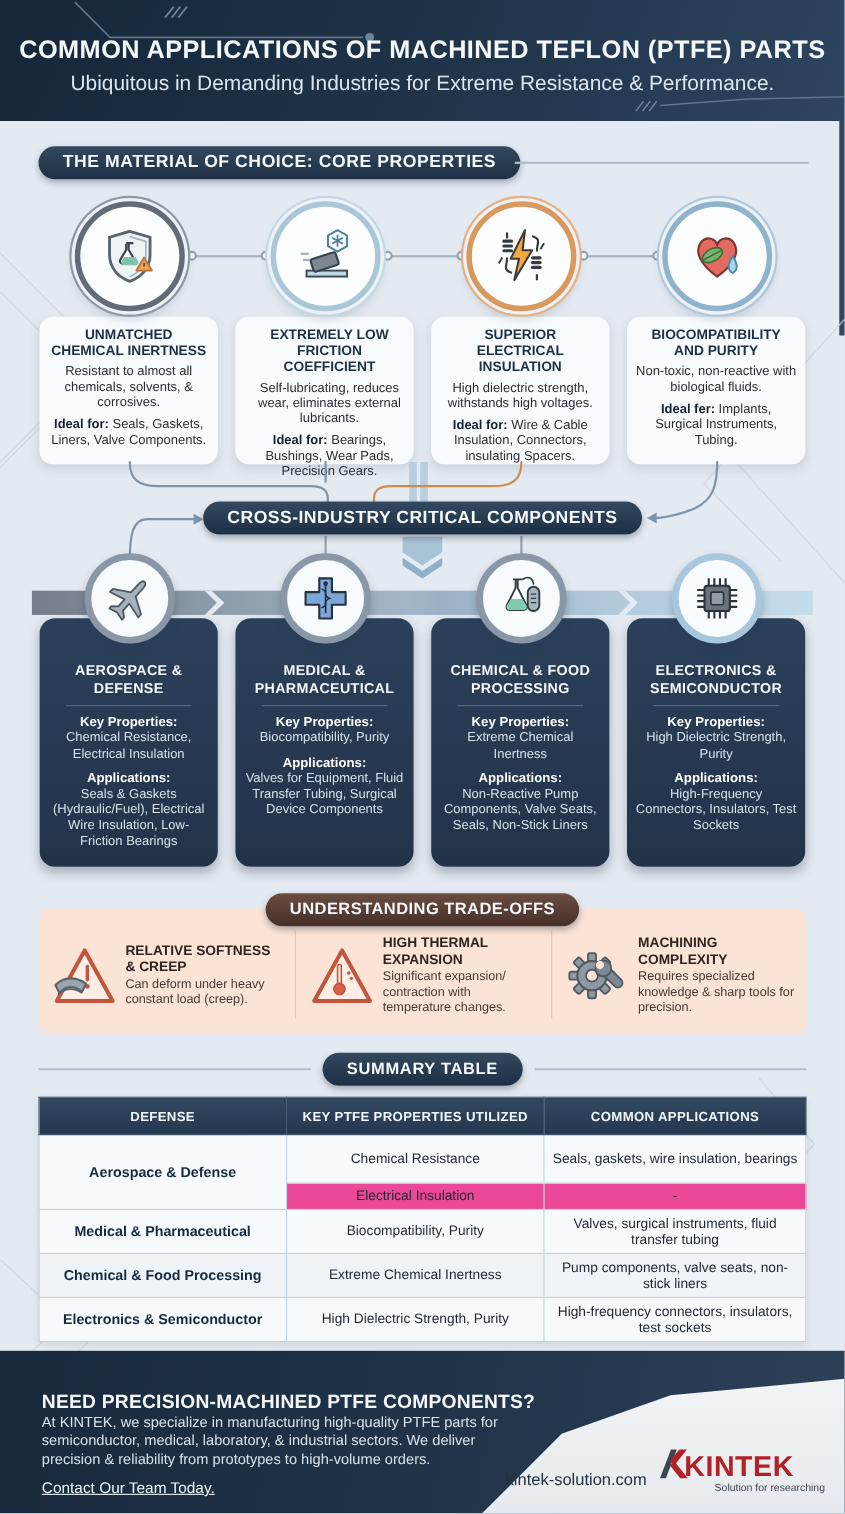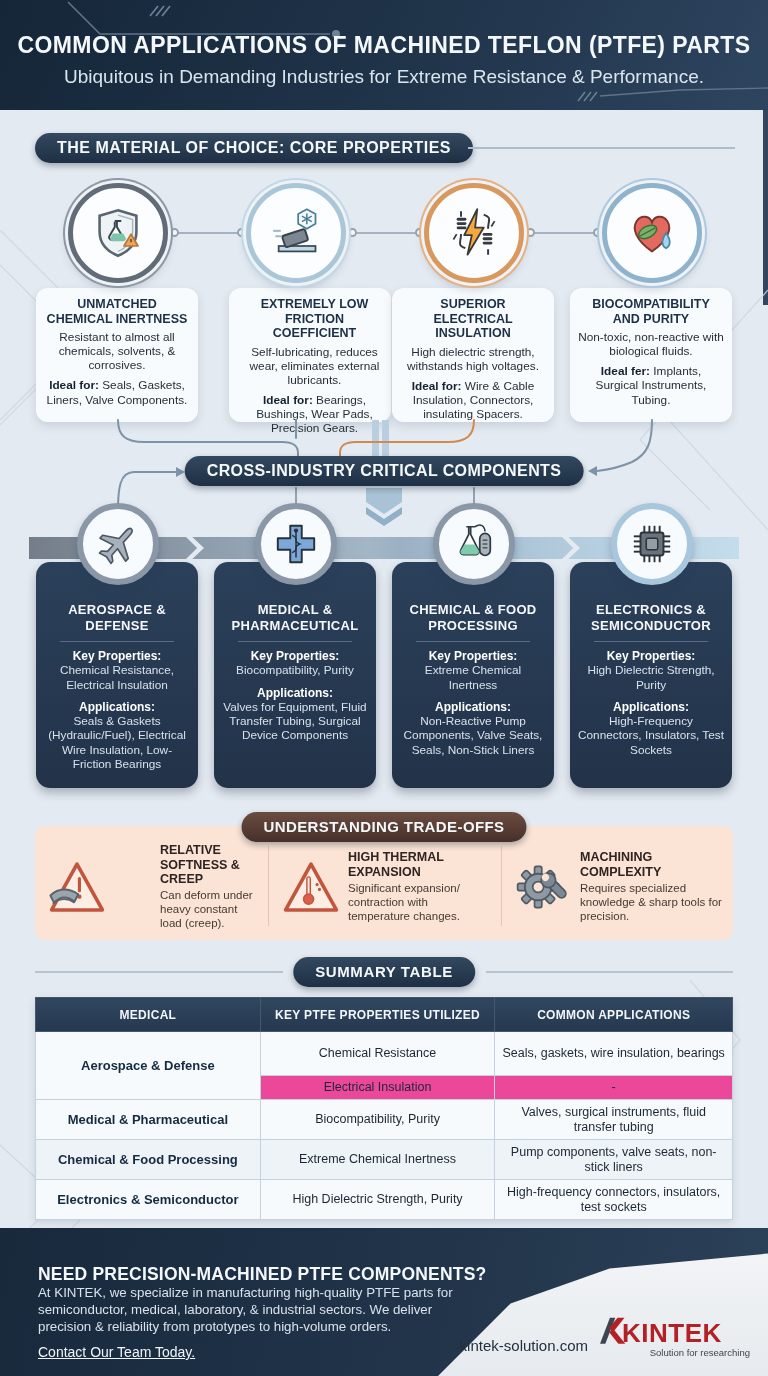--- a/index.html
+++ b/index.html
@@ -37,21 +37,21 @@
   .pc3{left:424px;border:5px solid #d8985e;box-shadow:0 0 0 3px #eef2f6,0 0 0 5px #e3b184,0 6px 10px rgba(50,70,95,.25);}
   .pc4{left:602px;border:5px solid #8fb3cd;box-shadow:0 0 0 3px #eef2f6,0 0 0 5px #aec9dd,0 6px 10px rgba(50,70,95,.25);}
   .circ-link{position:absolute;top:232px;height:2px;background:#a6b2bf;z-index:2;}
   .cl1{left:174px;width:66px;}.cl2{left:352px;width:66px;}.cl3{left:530px;width:66px;}
   .node{position:absolute;top:228px;width:9px;height:9px;border-radius:50%;background:#f6f9fb;
     border:2px solid #96a3b0;z-index:2;}
   
   .prop-card{position:absolute;top:288px;width:162px;height:134px;border-radius:12px;
     background:rgba(249,252,253,.95);box-shadow:0 4px 10px rgba(45,65,95,.15);
     padding:9px 8px;text-align:center;}
-  .prc1{left:36px;}.prc2{left:229px;padding-left:17px;}.prc3{left:392px;}.prc4{left:570px;}
+  .prc1{left:36px;}.prc2{left:214px;padding-left:17px;}.prc3{left:392px;}.prc4{left:570px;}
   .prop-title{font-size:12.5px;font-weight:bold;color:#1c2f45;line-height:1.16;margin-bottom:4px;}
   .prop-desc{font-size:11.8px;color:#272e37;line-height:1.2;}
   .prop-ideal{font-size:11.8px;color:#272e37;line-height:1.2;margin-top:6px;}
   .prop-ideal b{color:#14212f;}
   
   .connector{position:absolute;top:410px;left:0;z-index:1;}
   
   .band{position:absolute;top:537px;left:29px;width:710px;height:22px;z-index:1;
     background:linear-gradient(90deg,#747d89 0%,#8d9cab 24%,#a3b6c6 48%,#9bb1c3 52%,#b2ccde 76%,#c4ddec 100%);}
   .chev{position:absolute;top:537px;width:18px;height:22px;background:#e4eaf1;z-index:2;
@@ -70,21 +70,21 @@
   .inc1{left:36px;}.inc2{left:214px;}.inc3{left:392px;}.inc4{left:570px;}
   .ind-title{font-size:13px;font-weight:bold;letter-spacing:.3px;line-height:1.2;color:#f5f8fb;}
   .ind-div{width:78%;height:1px;background:#5a6c82;margin:8px auto 7px;}
   .ind-label{font-size:12px;font-weight:bold;color:#fff;margin-top:2px;}
   .ind-val{font-size:11.8px;color:#d7e1ec;line-height:1.22;}
   .ind-label.apps{margin-top:8px;}
   
   .trade-box{position:absolute;top:826px;left:35px;width:698px;height:114px;border-radius:10px;
     background:#fbe3d5;z-index:2;}
   .trade-item{position:absolute;top:844px;height:86px;display:flex;align-items:center;z-index:3;}
-  .ti1{left:48px;width:208px;gap:46px;}.ti2{left:282px;width:206px;}.ti3{left:514px;width:208px;justify-content:flex-end;}
+  .ti1{left:48px;width:208px;}.ti2{left:282px;width:206px;}.ti3{left:514px;width:208px;justify-content:flex-end;}
   .trade-icon{flex:0 0 58px;margin-right:8px;}
   .trade-title{font-size:12.5px;font-weight:bold;color:#2e2420;line-height:1.15;margin-bottom:3px;}
   .trade-desc{font-size:11.5px;color:#463a32;line-height:1.2;}
   .trade-div{position:absolute;top:846px;width:1px;height:80px;background:#e6c4b2;z-index:3;}
   .td1{left:268px;}.td2{left:501px;}
   
   table.sum{position:absolute;top:997px;left:35px;width:698px;border-collapse:collapse;z-index:2;
     box-shadow:0 3px 8px rgba(45,65,95,.15);}
   table.sum th{background:linear-gradient(180deg,#32485f,#243850);color:#f2f6fa;font-size:12px;
     font-weight:bold;letter-spacing:.3px;height:34px;border:1px solid #45586c;text-align:center;}
@@ -422,21 +422,21 @@
   <div class="pill pill4">SUMMARY TABLE</div>
 
   <table class="sum">
     <colgroup>
         <col class="c1">
         <col class="c2">
         <col class="c3">
       </colgroup>
     <thead>
       <tr>
-        <th>MEDICAL</th>
+        <th>DEFENSE</th>
         <th>KEY PTFE PROPERTIES UTILIZED</th>
         <th>COMMON APPLICATIONS</th>
       </tr>
     </thead>
     <tbody>
       <tr class="h45">
         <td class="ind" rowspan="2">Aerospace &amp; Defense</td>
         <td>Chemical Resistance</td>
         <td>Seals, gaskets, wire insulation, bearings</td>
       </tr>

